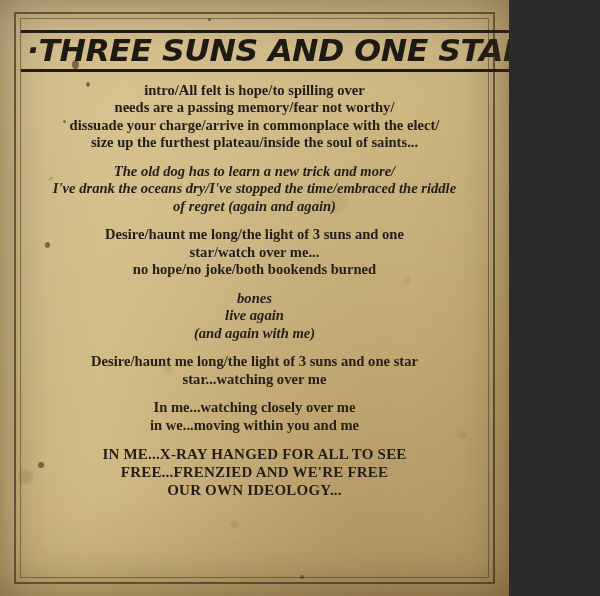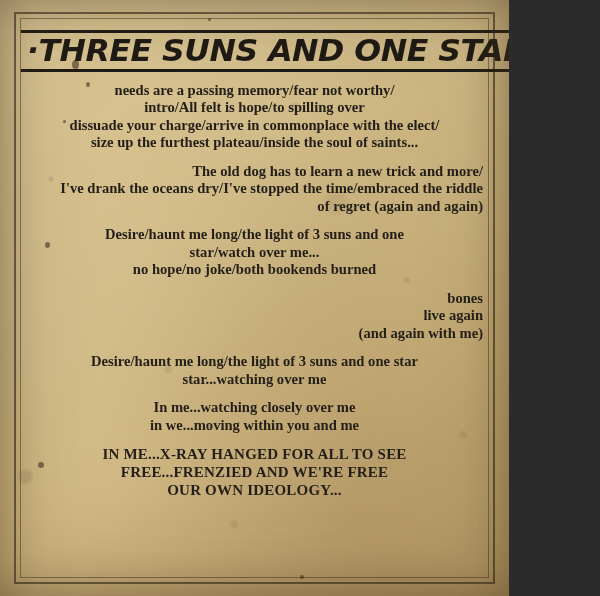--- a/index.html
+++ b/index.html
@@ -102,21 +102,21 @@
     font-family: "Liberation Serif", serif;
     font-weight: bold;
     font-size: 14.6px;
     line-height: 1.20;
     color: #231f18;
   }
   .block { margin-bottom: 11px; }
   .block:last-child { margin-bottom: 0; }
   .line { white-space: pre-wrap; }
   .c { text-align: center; }
-  .l { text-align: right; }
+  .l { text-align: center; font-style: italic; }
   .caps { font-size: 15px; letter-spacing: .2px; }
 </style>
 </head>
 <body>
 
 <div id="page">
 
   <div id="grain"></div>
 
   <span class="speck" style="left:72px;  top:60px;  width:7px;  height:9px;"></span>
@@ -134,22 +134,22 @@
 
   <div id="content">
 
     <div class="title-wrap">
       <div class="title">·THREE SUNS AND ONE STAR·</div>
     </div>
 
     <div class="lyrics">
 
       <div class="block c">
+        <div class="line">intro/All felt is hope/to spilling over</div>
         <div class="line">needs are a passing memory/fear not worthy/</div>
-        <div class="line">intro/All felt is hope/to spilling over</div>
         <div class="line">dissuade your charge/arrive in commonplace with the elect/</div>
         <div class="line">size up the furthest plateau/inside the soul of saints...</div>
       </div>
 
       <div class="block l">
         <div class="line">The old dog has to learn a new trick and more/</div>
         <div class="line">I've drank the oceans dry/I've stopped the time/embraced the riddle</div>
         <div class="line">of regret (again and again)</div>
       </div>
 

